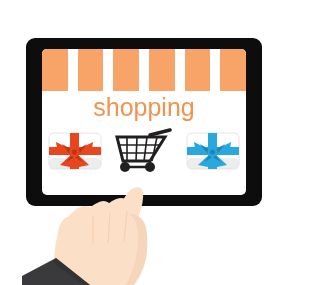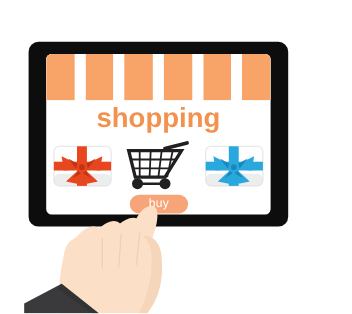--- a/index.html
+++ b/index.html
@@ -68,21 +68,21 @@
 
   
   .shop-title {
     position: absolute;
     left: 0;
     top: 44px;
     width: 204px;
     text-align: center;
     color: #f2924f;
     font-size: 25px;
-    font-weight: 700;
+    font-weight: 400;
     letter-spacing: 0px;
     line-height: 28px;
     white-space: nowrap;
   }
 
   
   .product-row {
     position: absolute;
     left: 0;
     top: 80px;
@@ -229,21 +229,20 @@
               <path d="M26 23 L18 33 L25 29 Z"></path>
               <path d="M27 23 L35 33 L28 29 Z"></path>
             </g>
             <circle cx="26.5" cy="23" r="5" fill="#29a8de"></circle>
             <circle cx="26.5" cy="23" r="2.6" fill="#1c86b8"></circle>
           </svg>
         </div>
 
       </div>
 
-      <div class="buy-button">buy</div>
 
     </div>
   </div>
 
   <div class="hand-layer">
     <svg viewBox="0 0 285 285" width="285" height="285" xmlns="http://www.w3.org/2000/svg">
 
       <g>
 
         <path d="M62 227 Q72 208 84 206 Q93 205 93 216 L93 248 Z" fill="#fbdfc6"></path>

